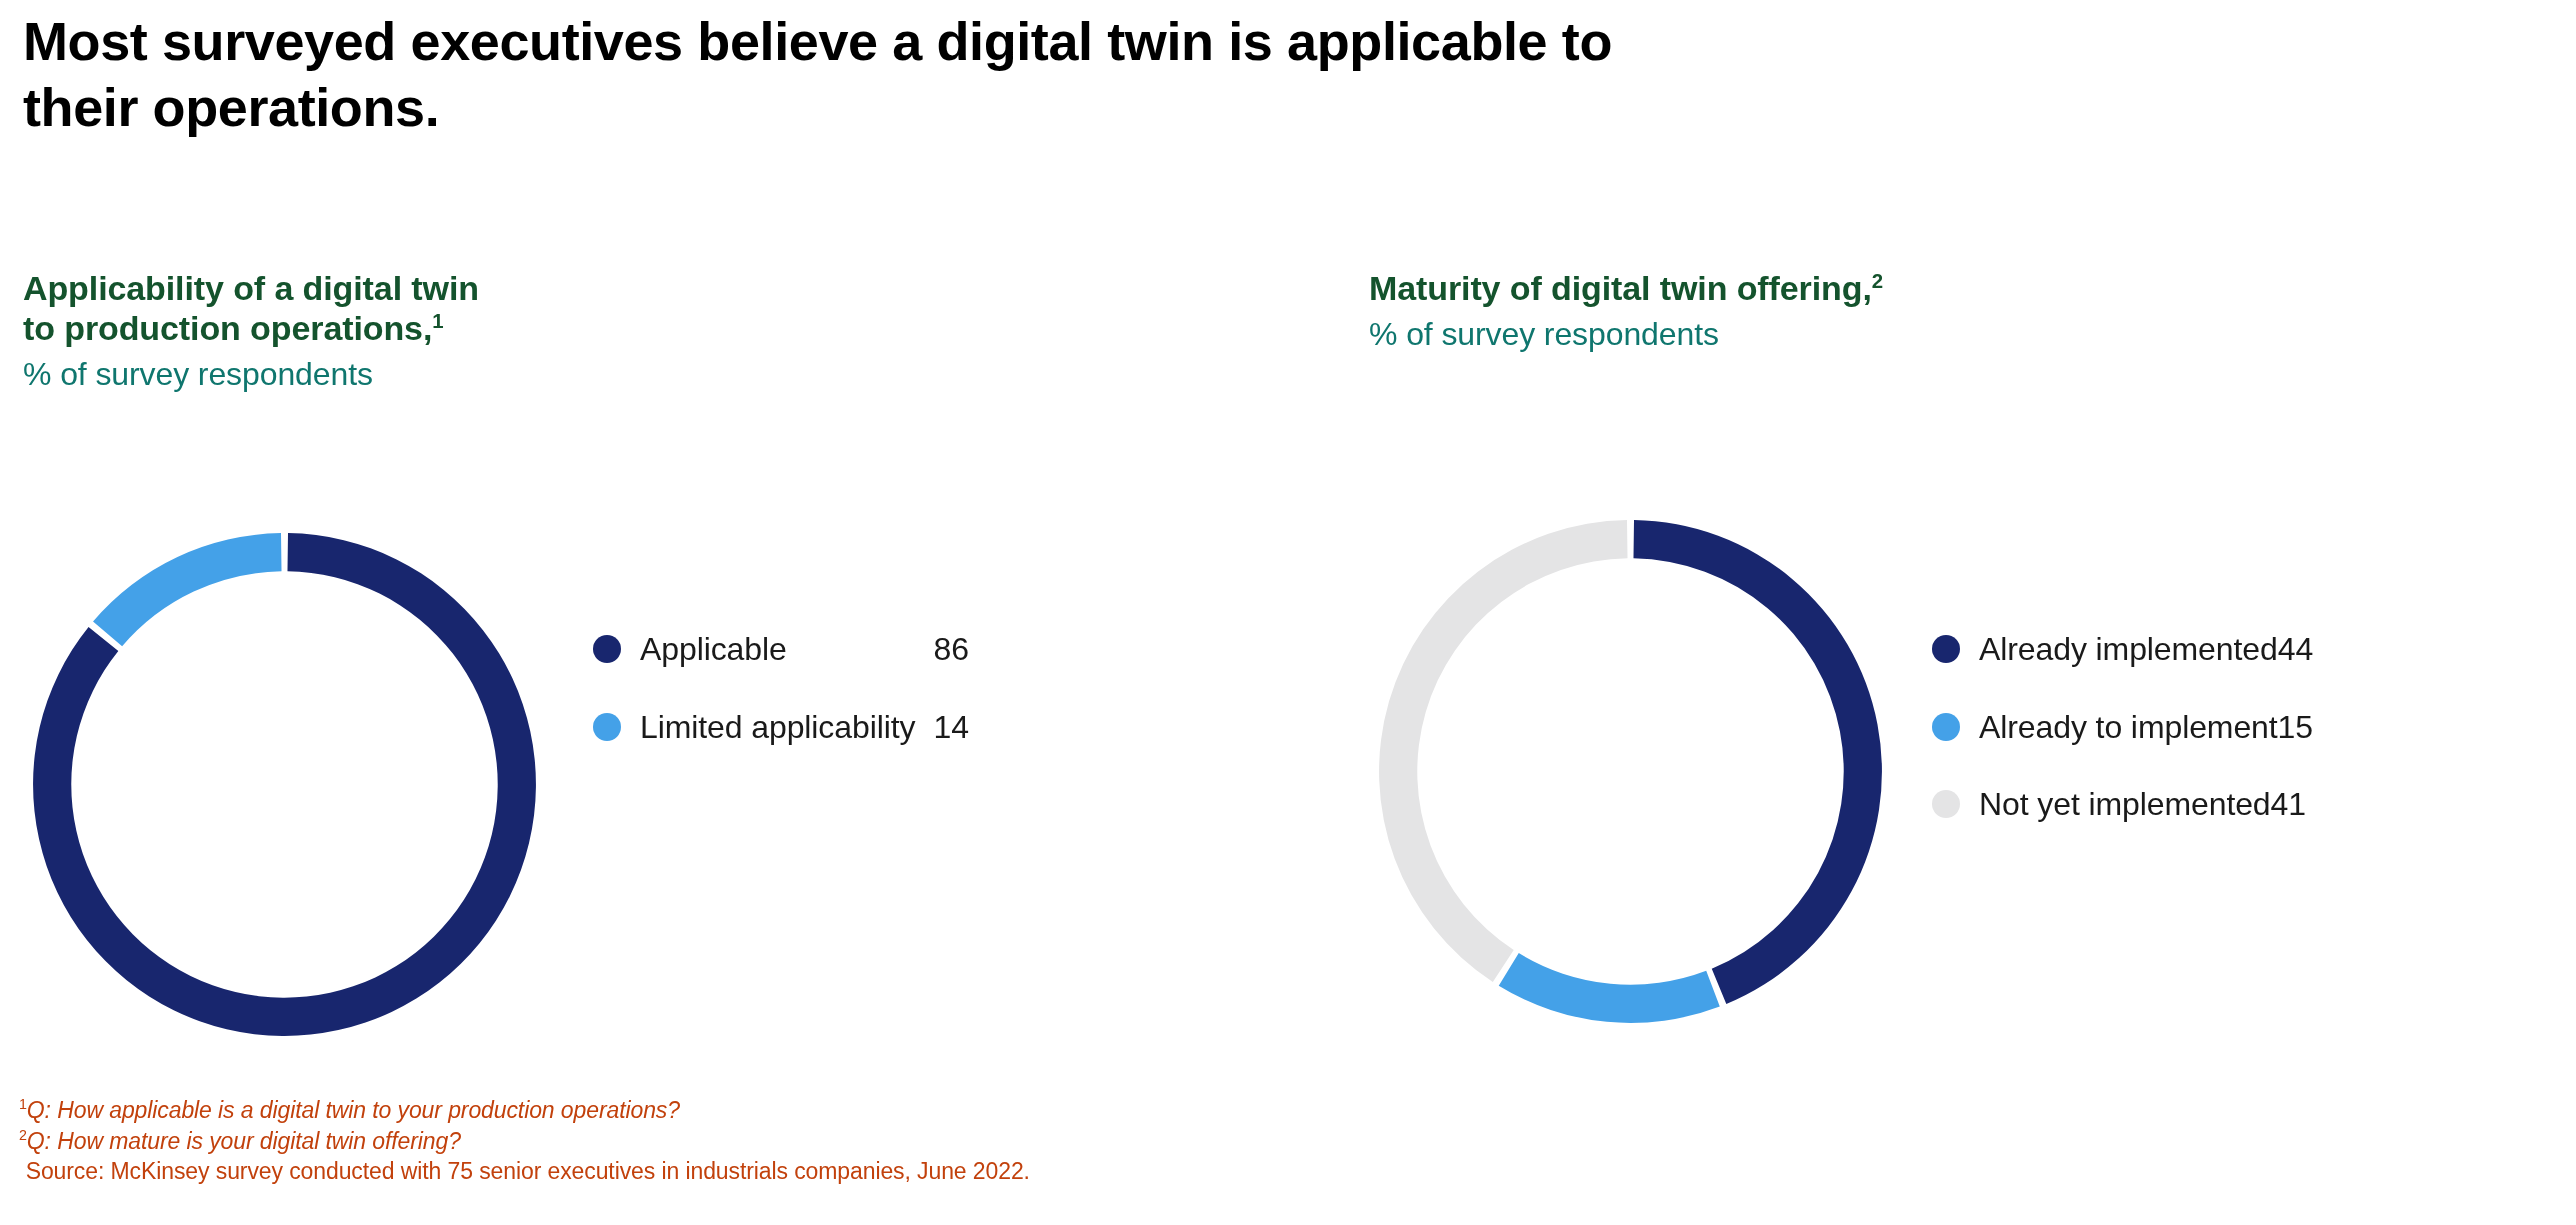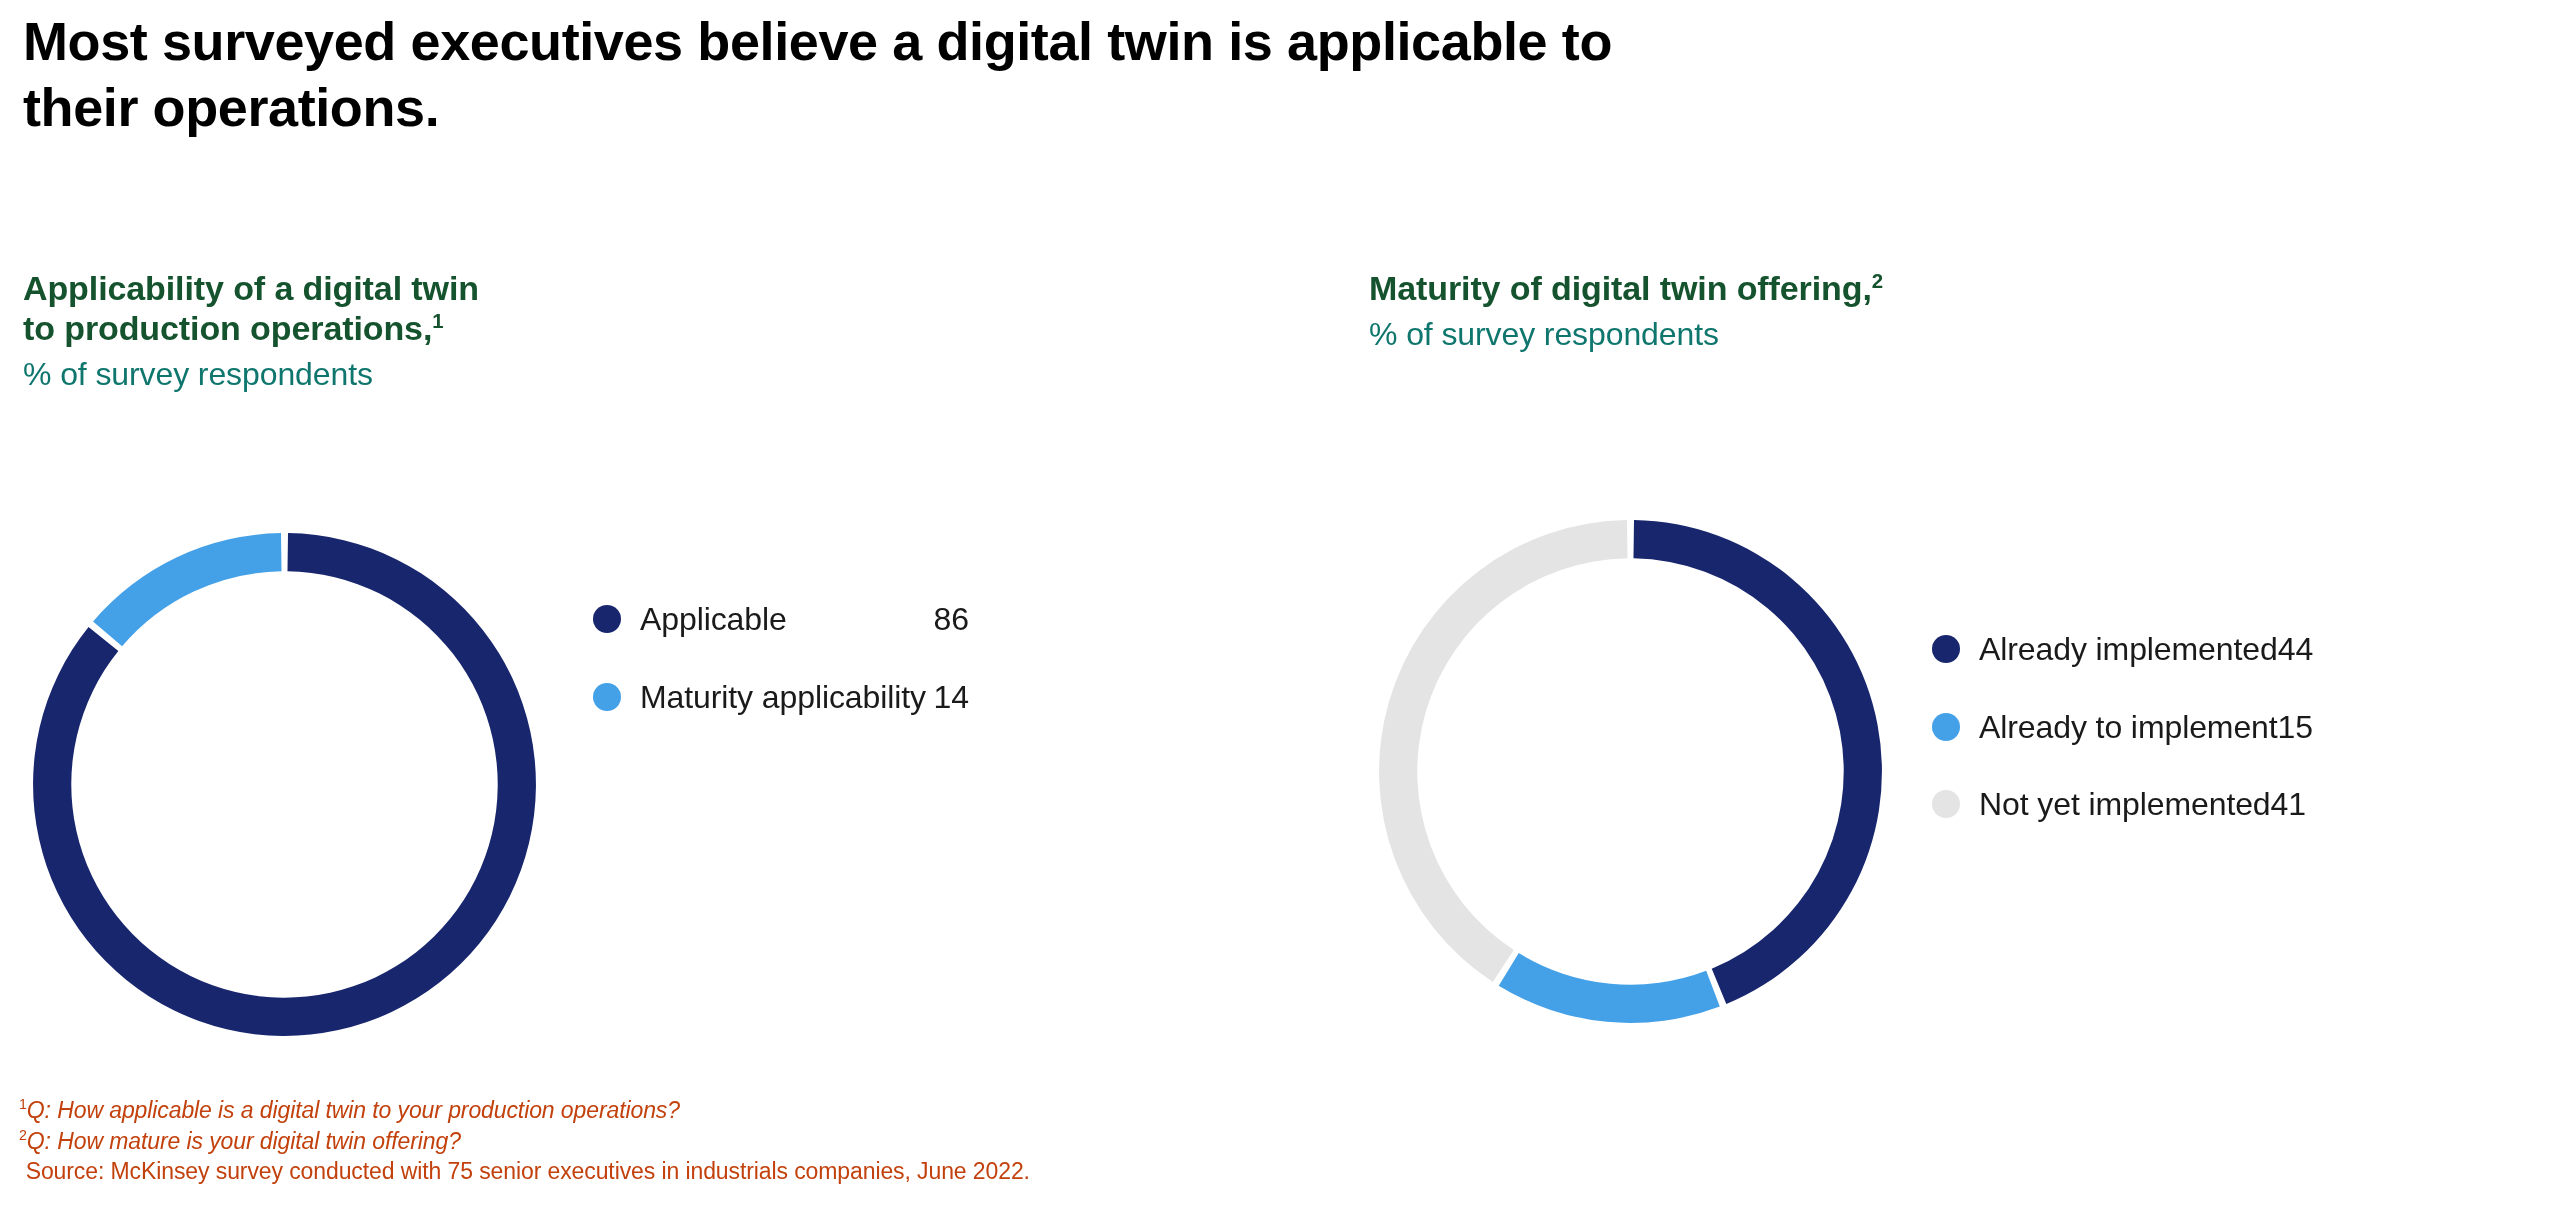--- a/index.html
+++ b/index.html
@@ -75,21 +75,21 @@
   .donut-wrap {
     position: relative;
     flex: 0 0 auto;
   }
   .donut-svg { display: block; }
 
   
   .legend {
     flex: 0 0 auto;
   }
-  .legend-left  { width: 376px; margin-left: 47px; margin-top: 72px; }
+  .legend-left  { width: 376px; margin-left: 47px; margin-top: 102px; }
   .legend-right { width: 362px; margin-left: 40px; margin-top: 115px; }
 
   .legend-row {
     display: flex;
     align-items: center;
     height: 48px;
     margin-bottom: 29.5px;
   }
   .legend-row:last-child { margin-bottom: 0; }
 
@@ -169,21 +169,21 @@
     </svg>
   </div>
   <div class="legend legend-left">
     <div class="legend-row">
       <span class="legend-swatch" style="background:#18266e"></span>
       <span class="legend-label">Applicable</span>
       <span class="legend-value">86</span>
     </div>
     <div class="legend-row">
       <span class="legend-swatch" style="background:#44a1e8"></span>
-      <span class="legend-label">Maturity applicability</span>
+      <span class="legend-label">Limited applicability</span>
       <span class="legend-value">14</span>
     </div>
   </div>
 </div>
 
 <div class="chart-row chart-row-right">
   <div class="donut-wrap">
     <svg class="donut-svg" width="523" height="523" viewBox="0 0 780 780">
       <g id="donut-right-slices" transform="translate(390,390)">
           <path d="M 5.2358176271795065 -374.9634465034891 A 375 375 0 0 1 142.90139113135285 346.70476260461743 L 121.18037967938722 294.0056386887156 A 318 318 0 0 0 4.4399733478482215 -317.96900263495877 Z" fill="#18266e"></path>

